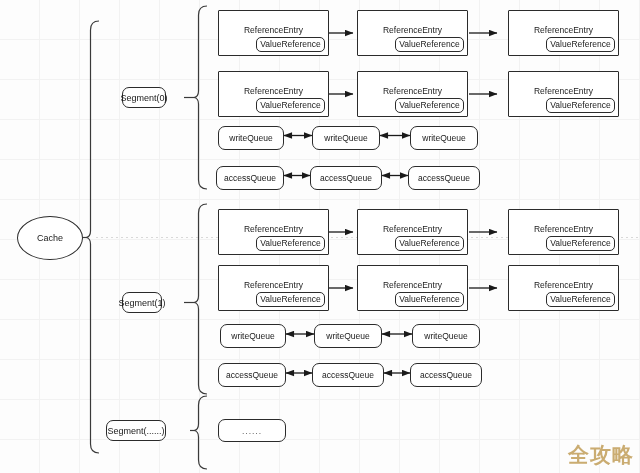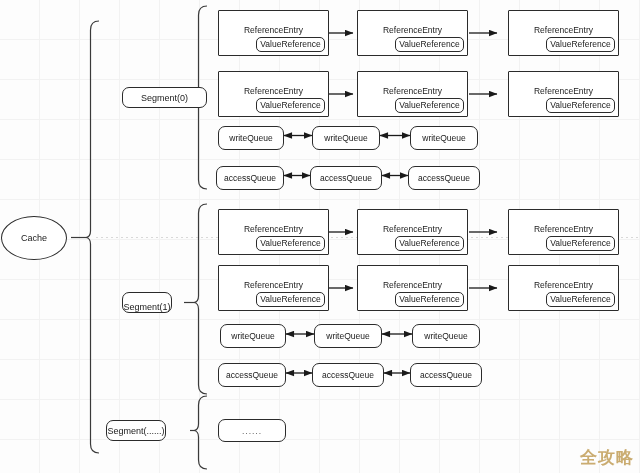--- a/index.html
+++ b/index.html
@@ -90,21 +90,21 @@
     letter-spacing: 1px;
     color: #555;
   }
 
   
   #watermark {
     position: absolute;
     right: 6px;
     bottom: 4px;
     font-family: "DejaVu Sans", sans-serif;
-    font-size: 17px;
+    font-size: 21px;
     font-weight: bold;
     color: #c8a86a;
     letter-spacing: 1px;
     text-shadow: 0 1px 0 rgba(255,255,255,0.7);
     opacity: 0.95;
   }
 </style>
 </head>
 <body>
 
@@ -177,29 +177,29 @@
     <line x1="329" y1="288" x2="353" y2="288" stroke="#1a1a1a" stroke-width="1.3" marker-end="url(#arrowhead)"></line>
     <line x1="469" y1="288" x2="497" y2="288" stroke="#1a1a1a" stroke-width="1.3" marker-end="url(#arrowhead)"></line>
 
     <line x1="286" y1="334" x2="314" y2="334" stroke="#1a1a1a" stroke-width="1.3" marker-end="url(#arrowhead)" marker-start="url(#arrowtail)"></line>
     <line x1="382" y1="334" x2="412" y2="334" stroke="#1a1a1a" stroke-width="1.3" marker-end="url(#arrowhead)" marker-start="url(#arrowtail)"></line>
 
     <line x1="286" y1="373" x2="312" y2="373" stroke="#1a1a1a" stroke-width="1.3" marker-end="url(#arrowhead)" marker-start="url(#arrowtail)"></line>
     <line x1="384" y1="373" x2="410" y2="373" stroke="#1a1a1a" stroke-width="1.3" marker-end="url(#arrowhead)" marker-start="url(#arrowtail)"></line>
   </svg>
 
-  <div class="node ellipse-node" style="left:1px; top:216px; width:66px; height:44px;">
+  <div class="node ellipse-node" style="left:17px; top:216px; width:66px; height:44px;">
     <span>Cache</span>
   </div>
 
-  <div class="node segment-node" style="left:122px; top:87px; width:85px; height:21px;">
+  <div class="node segment-node" style="left:122px; top:87px; width:44px; height:21px;">
     <span>Segment(0)</span>
   </div>
 
-  <div class="node segment-node" style="left:122px; top:292px; width:50px; height:21px;align-items:flex-end;">
+  <div class="node segment-node" style="left:122px; top:292px; width:40px; height:21px;">
     <span>Segment(1)</span>
   </div>
 
   <div class="node segment-node" style="left:106px; top:420px; width:60px; height:21px;">
     <span>Segment(......)</span>
   </div>
 
   <div class="node entry-node" style="left:218px; top:10px; width:111px; height:46px;">
     <span class="entry-title">ReferenceEntry</span>
     <span class="value-ref">ValueReference</span>

